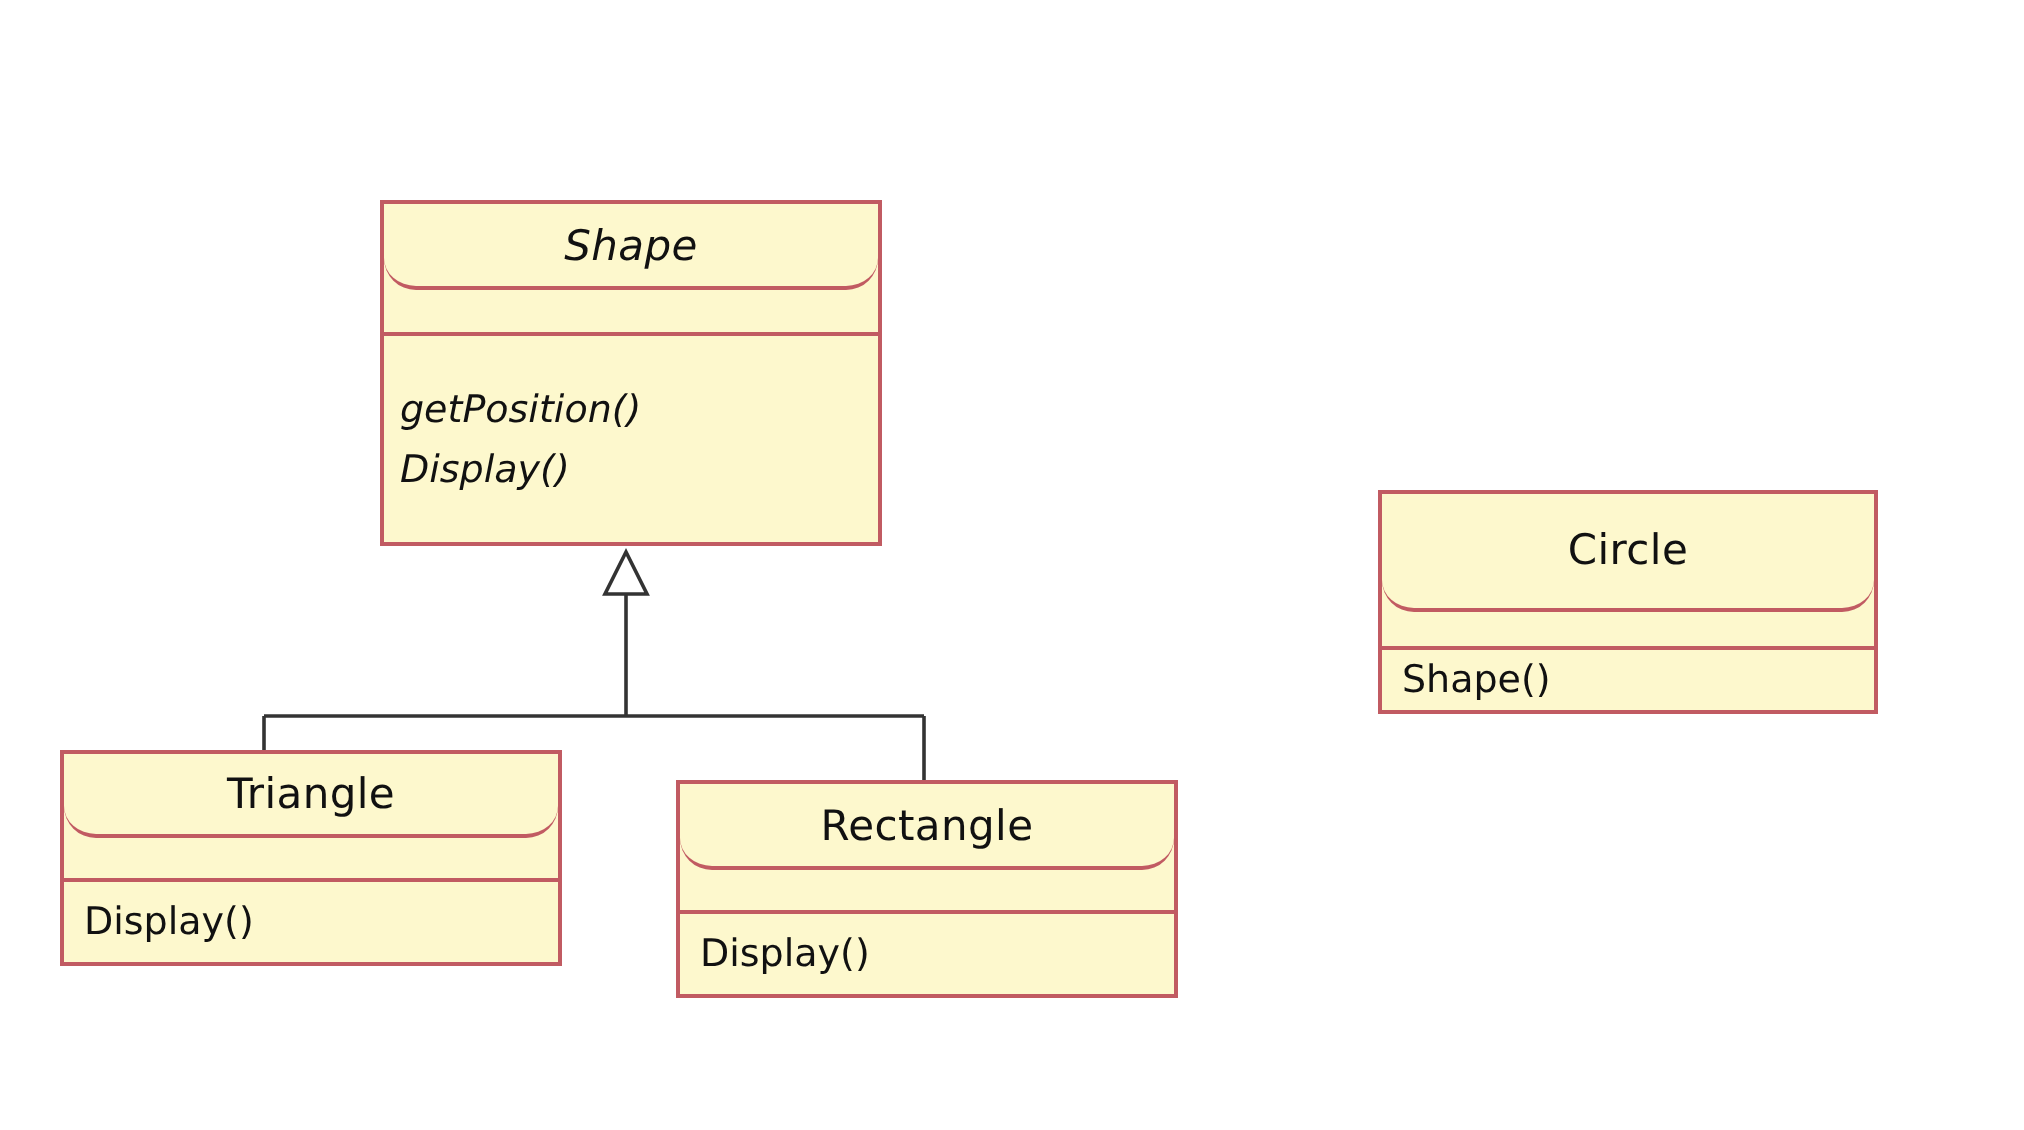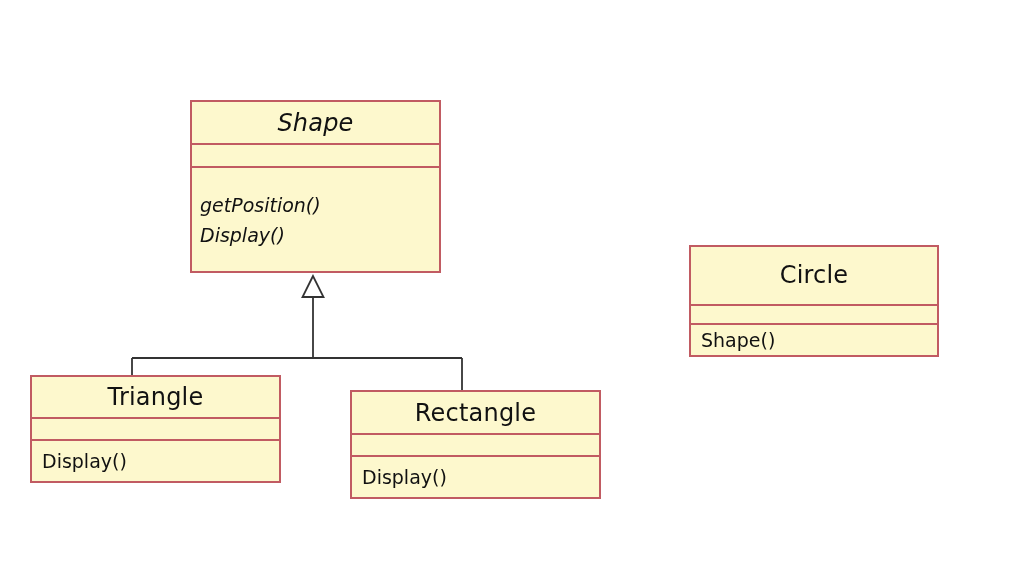--- a/index.html
+++ b/index.html
@@ -23,22 +23,23 @@
     box-sizing:border-box;
     background:var(--class-fill);
     border:2px solid var(--class-border);
     display:flex;
     flex-direction:column;
   }
   .uml-title{
     box-sizing:border-box;
     border-bottom:2px solid var(--class-border);
     display:flex;align-items:center;justify-content:center;
-    font-size:24px;
+    font-size:21px;
     letter-spacing:.2px;
+    border-radius:16px;
   }
   .uml-attrs{
     box-sizing:border-box;
     border-bottom:2px solid var(--class-border);
   }
   .uml-methods{
     flex:1;
     display:flex;
     flex-direction:column;
     justify-content:center;
@@ -77,21 +78,21 @@
   </div>
 
   <div class="uml-class" style="left:30px;top:375px;width:251px;height:108px;">
     <div class="uml-title" style="height:42px;">Triangle</div>
     <div class="uml-attrs" style="height:22px;"></div>
     <div class="uml-methods">
       <div class="method-line">Display()</div>
     </div>
   </div>
 
-  <div class="uml-class" style="left:338px;top:390px;width:251px;height:109px;margin-left:12px;">
+  <div class="uml-class" style="left:338px;top:390px;width:251px;height:109px;">
     <div class="uml-title" style="height:43px;">Rectangle</div>
     <div class="uml-attrs" style="height:22px;"></div>
     <div class="uml-methods">
       <div class="method-line">Display()</div>
     </div>
   </div>
 
   <div class="uml-class" style="left:689px;top:245px;width:250px;height:112px;">
     <div class="uml-title" style="height:61px;">Circle</div>
     <div class="uml-attrs" style="height:20px;"></div>

